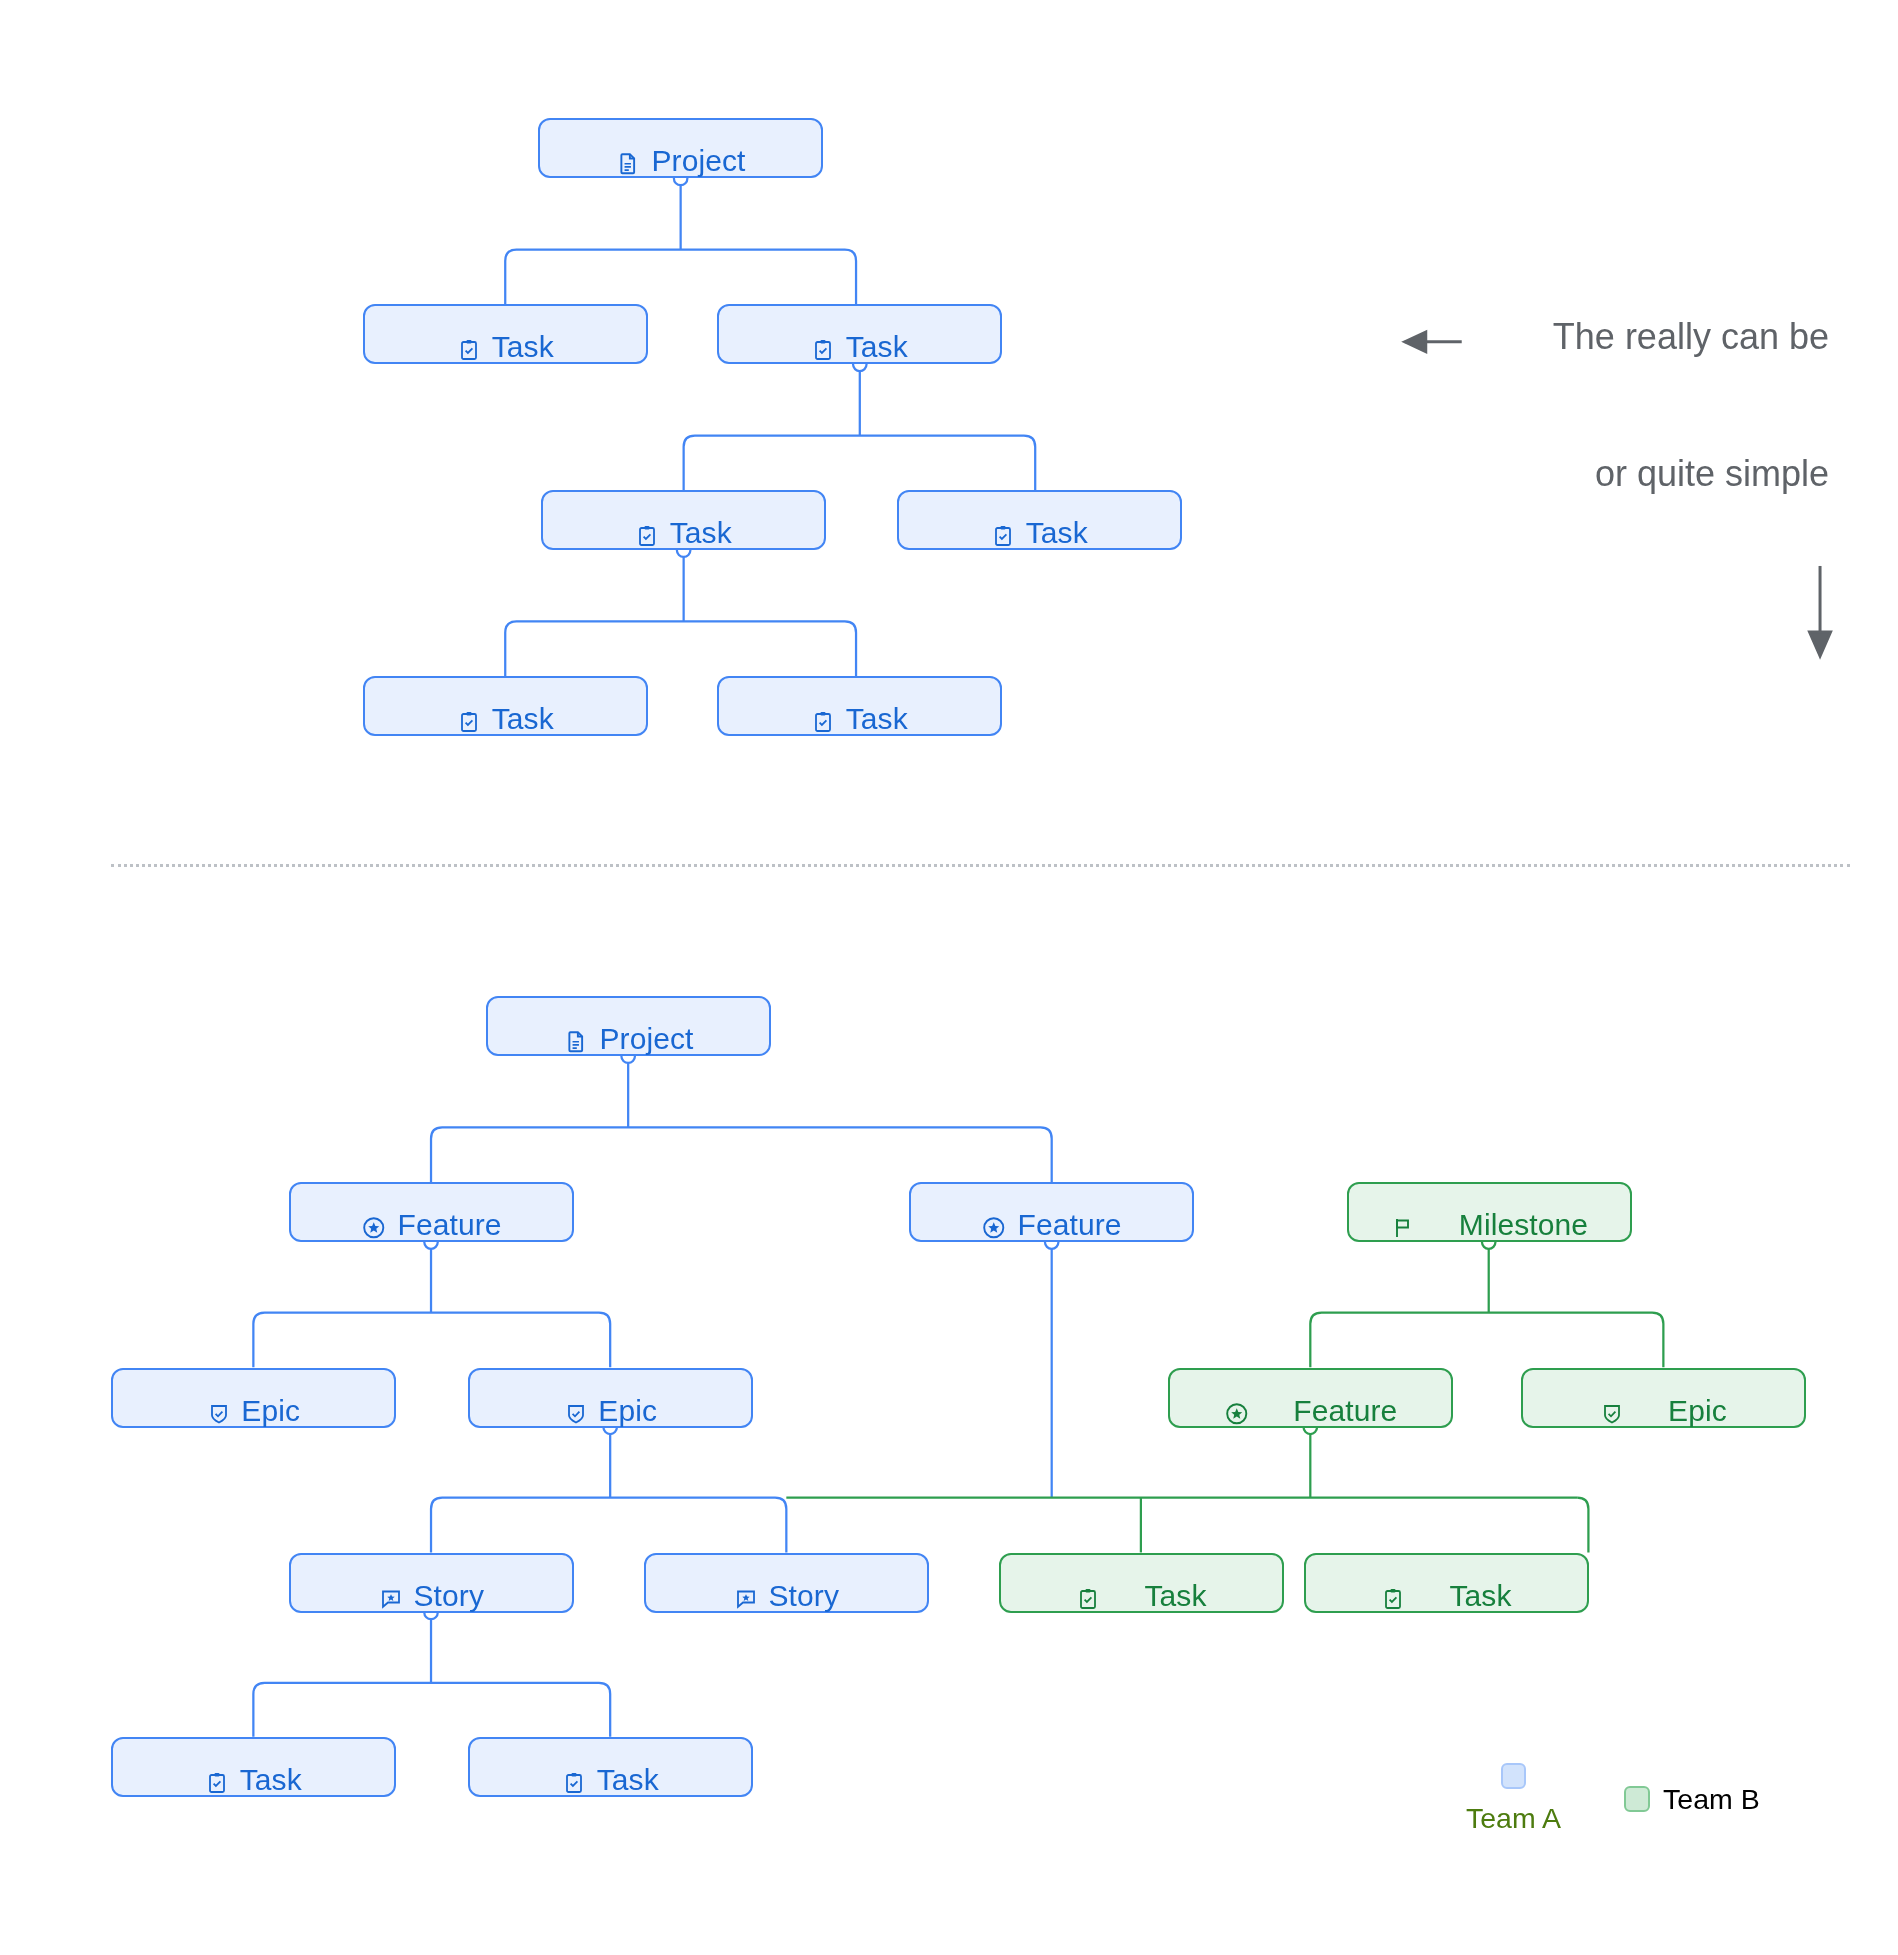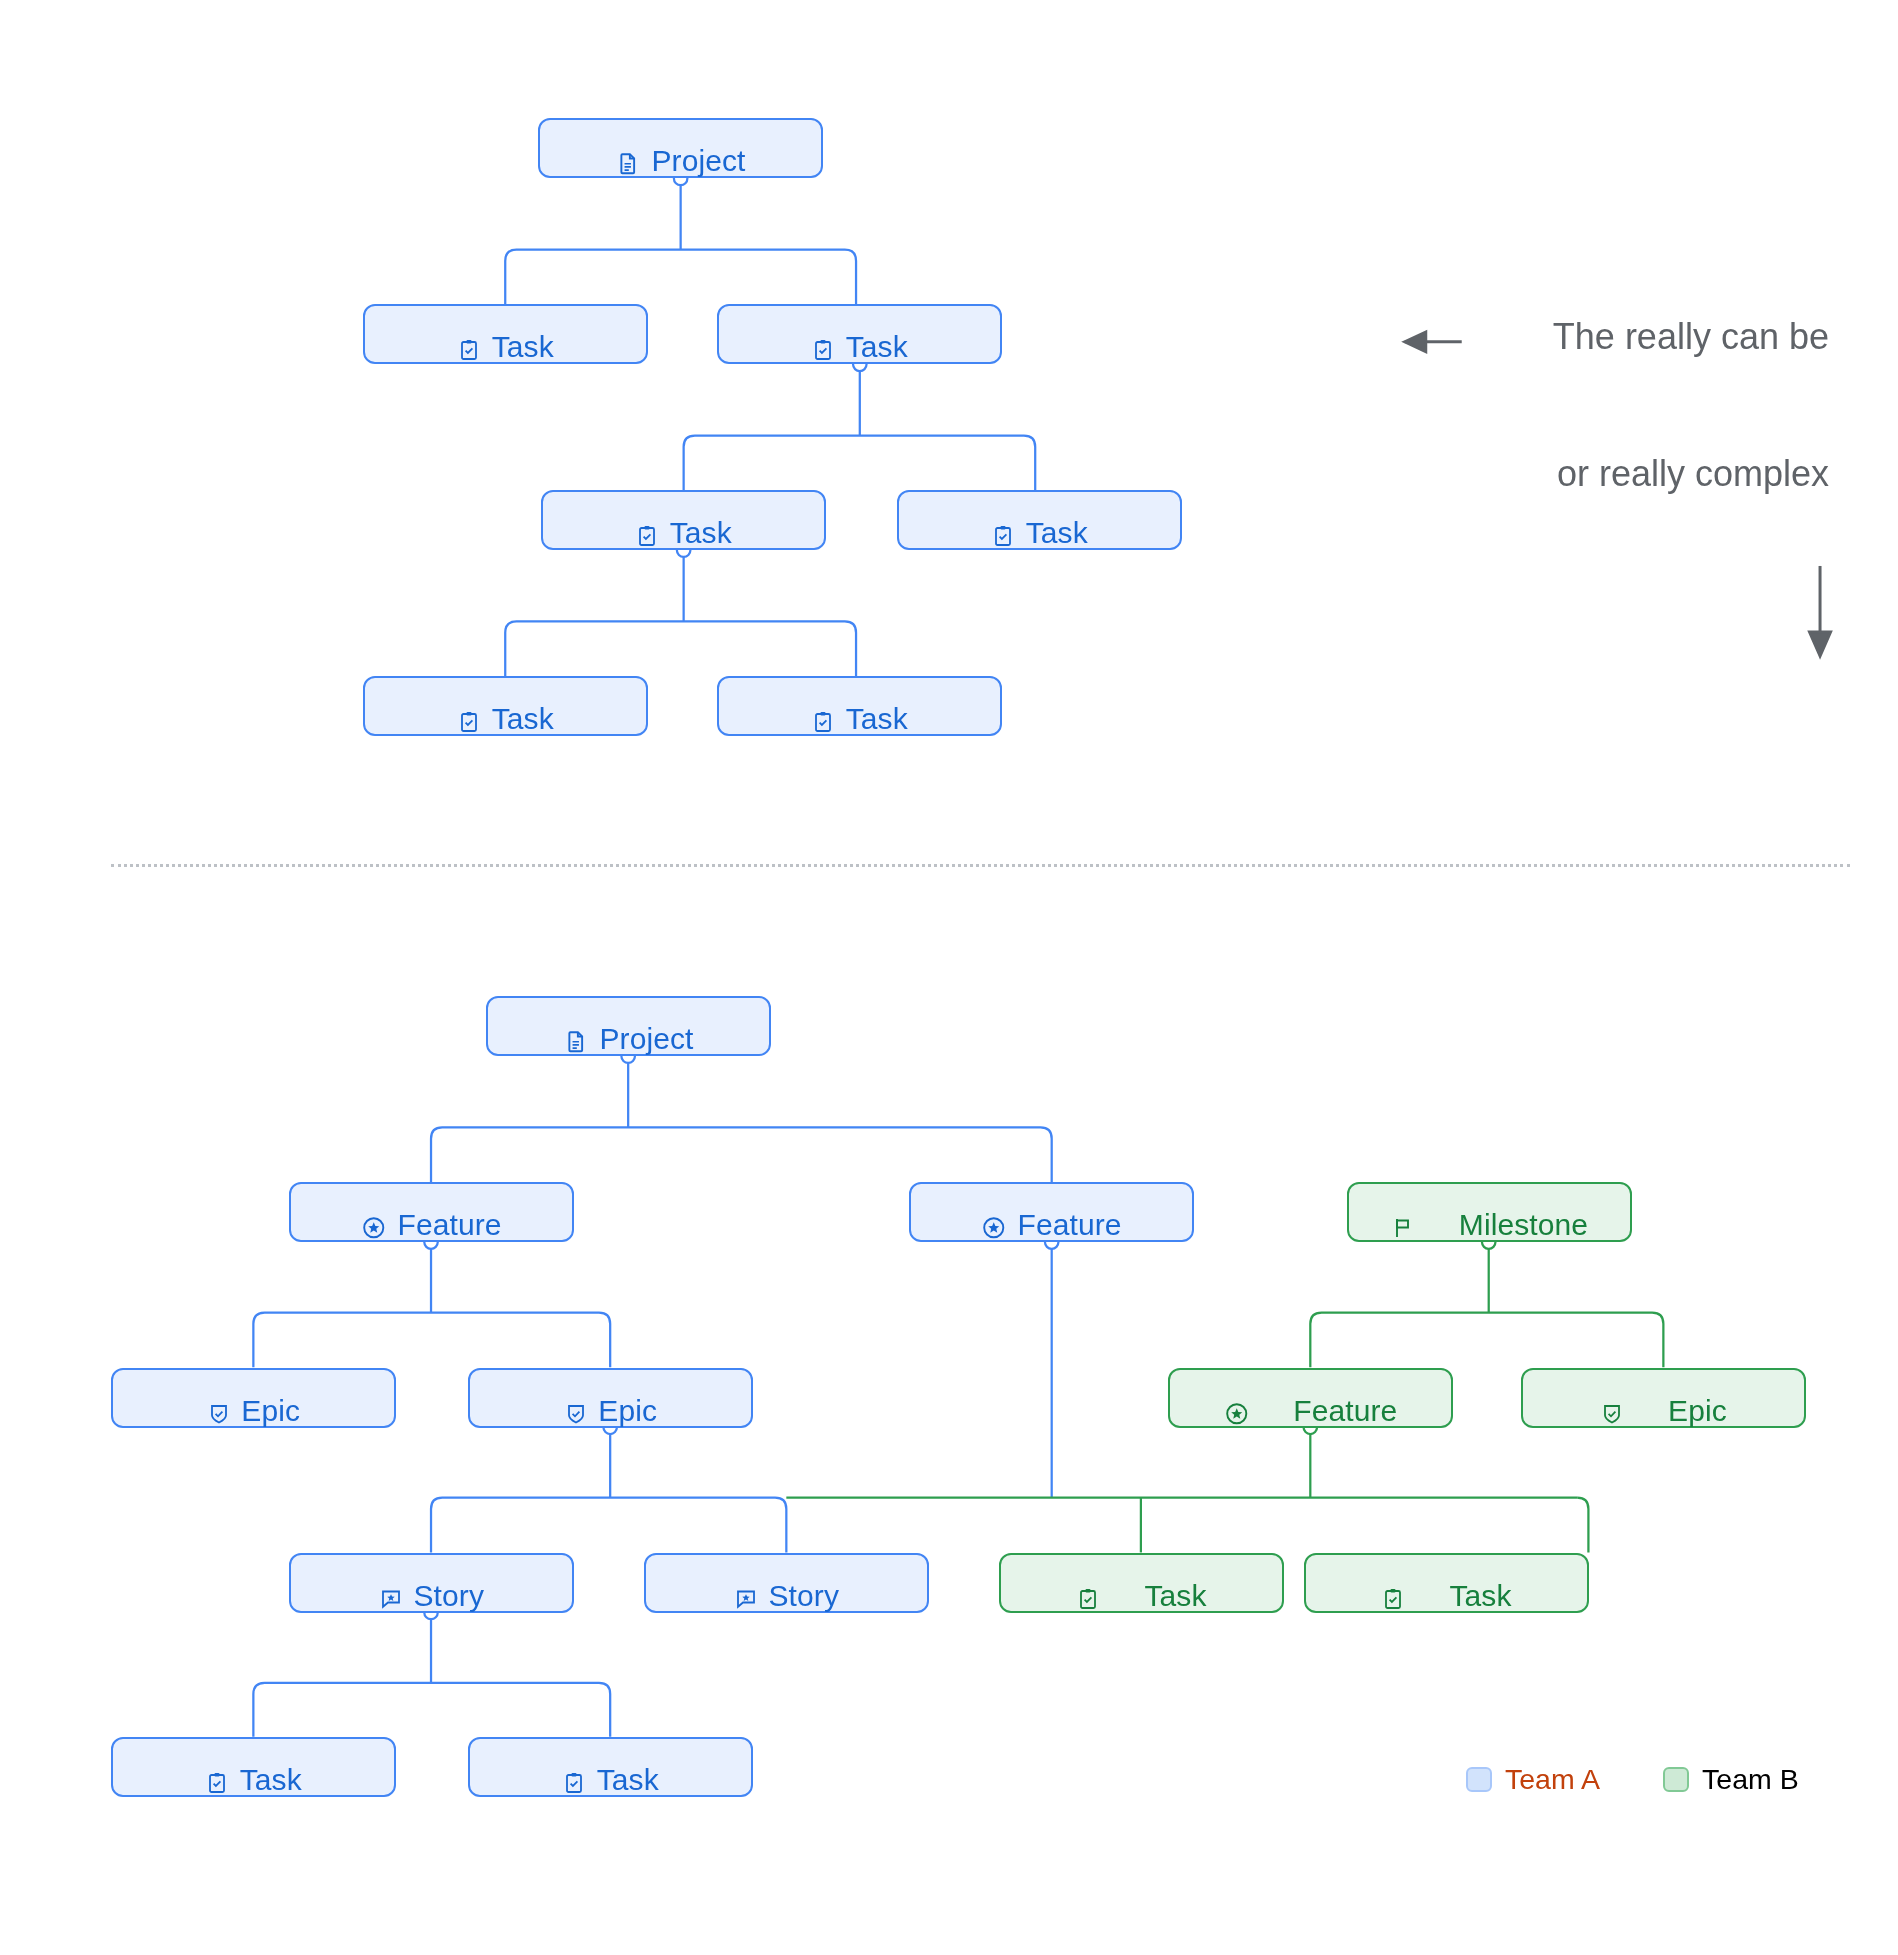--- a/index.html
+++ b/index.html
@@ -26,21 +26,21 @@
   }
 
   .note{
     position:absolute;color:#5F6368;font-size:36px;line-height:1.33;
     text-align:right;
   }
 
   .legend{position:absolute;display:flex;align-items:center;gap:63px;}
   .legend .item{display:flex;align-items:center;gap:13.5px;font-size:28.5px;}
   .legend .sw{width:25.5px;height:25.5px;border-radius:6px;border-width:2.2px;border-style:solid;box-sizing:border-box;}
-  .legend .item.a{color:#c2410c;}
+  .legend .item.a{color:#4d7c0f;flex-direction:column;}
   .legend .item.a .sw{background:#D2E3FC;border-color:#A8C7FA;}
   .legend .item.b{color:#000000;}
   .legend .item.b .sw{background:#CEEAD6;border-color:#81C995;}
 </style>
 </head>
 <body>
 
 <div id="canvas">
 
   <svg class="edges" viewBox="0 0 2532 2608">
@@ -170,21 +170,21 @@
         <path d="M8.6 12.6l2.3 2.3 4.5-4.5"></path>
       </svg>
     </span>
     <span class="lbl">Task</span>
   </div>
 
   <div class="note" style="left:1492px;top:313px;width:337px;">
     <div>The really can be</div>
   </div>
   <div class="note" style="left:1492px;top:450px;width:337px;">
-    <div>or really complex</div>
+    <div>or quite simple</div>
   </div>
 
   <div class="divider" style="left:111px;top:864px;width:1739px;"></div>
 
   <div class="node blue" style="left:486px;top:996px;width:285px;height:60px;">
     <span class="ic">
       <svg width="25.5" height="25.5" viewBox="0 0 24 24" fill="none" stroke="#1967D2" stroke-width="1.8">
         <path d="M14 3H7a1 1 0 0 0-1 1v16a1 1 0 0 0 1 1h10a1 1 0 0 0 1-1V7z"></path>
         <path d="M14 3v4h4"></path>
           <path d="M9 12h6M9 15h6M9 18h4" stroke-width="1.6"></path>

